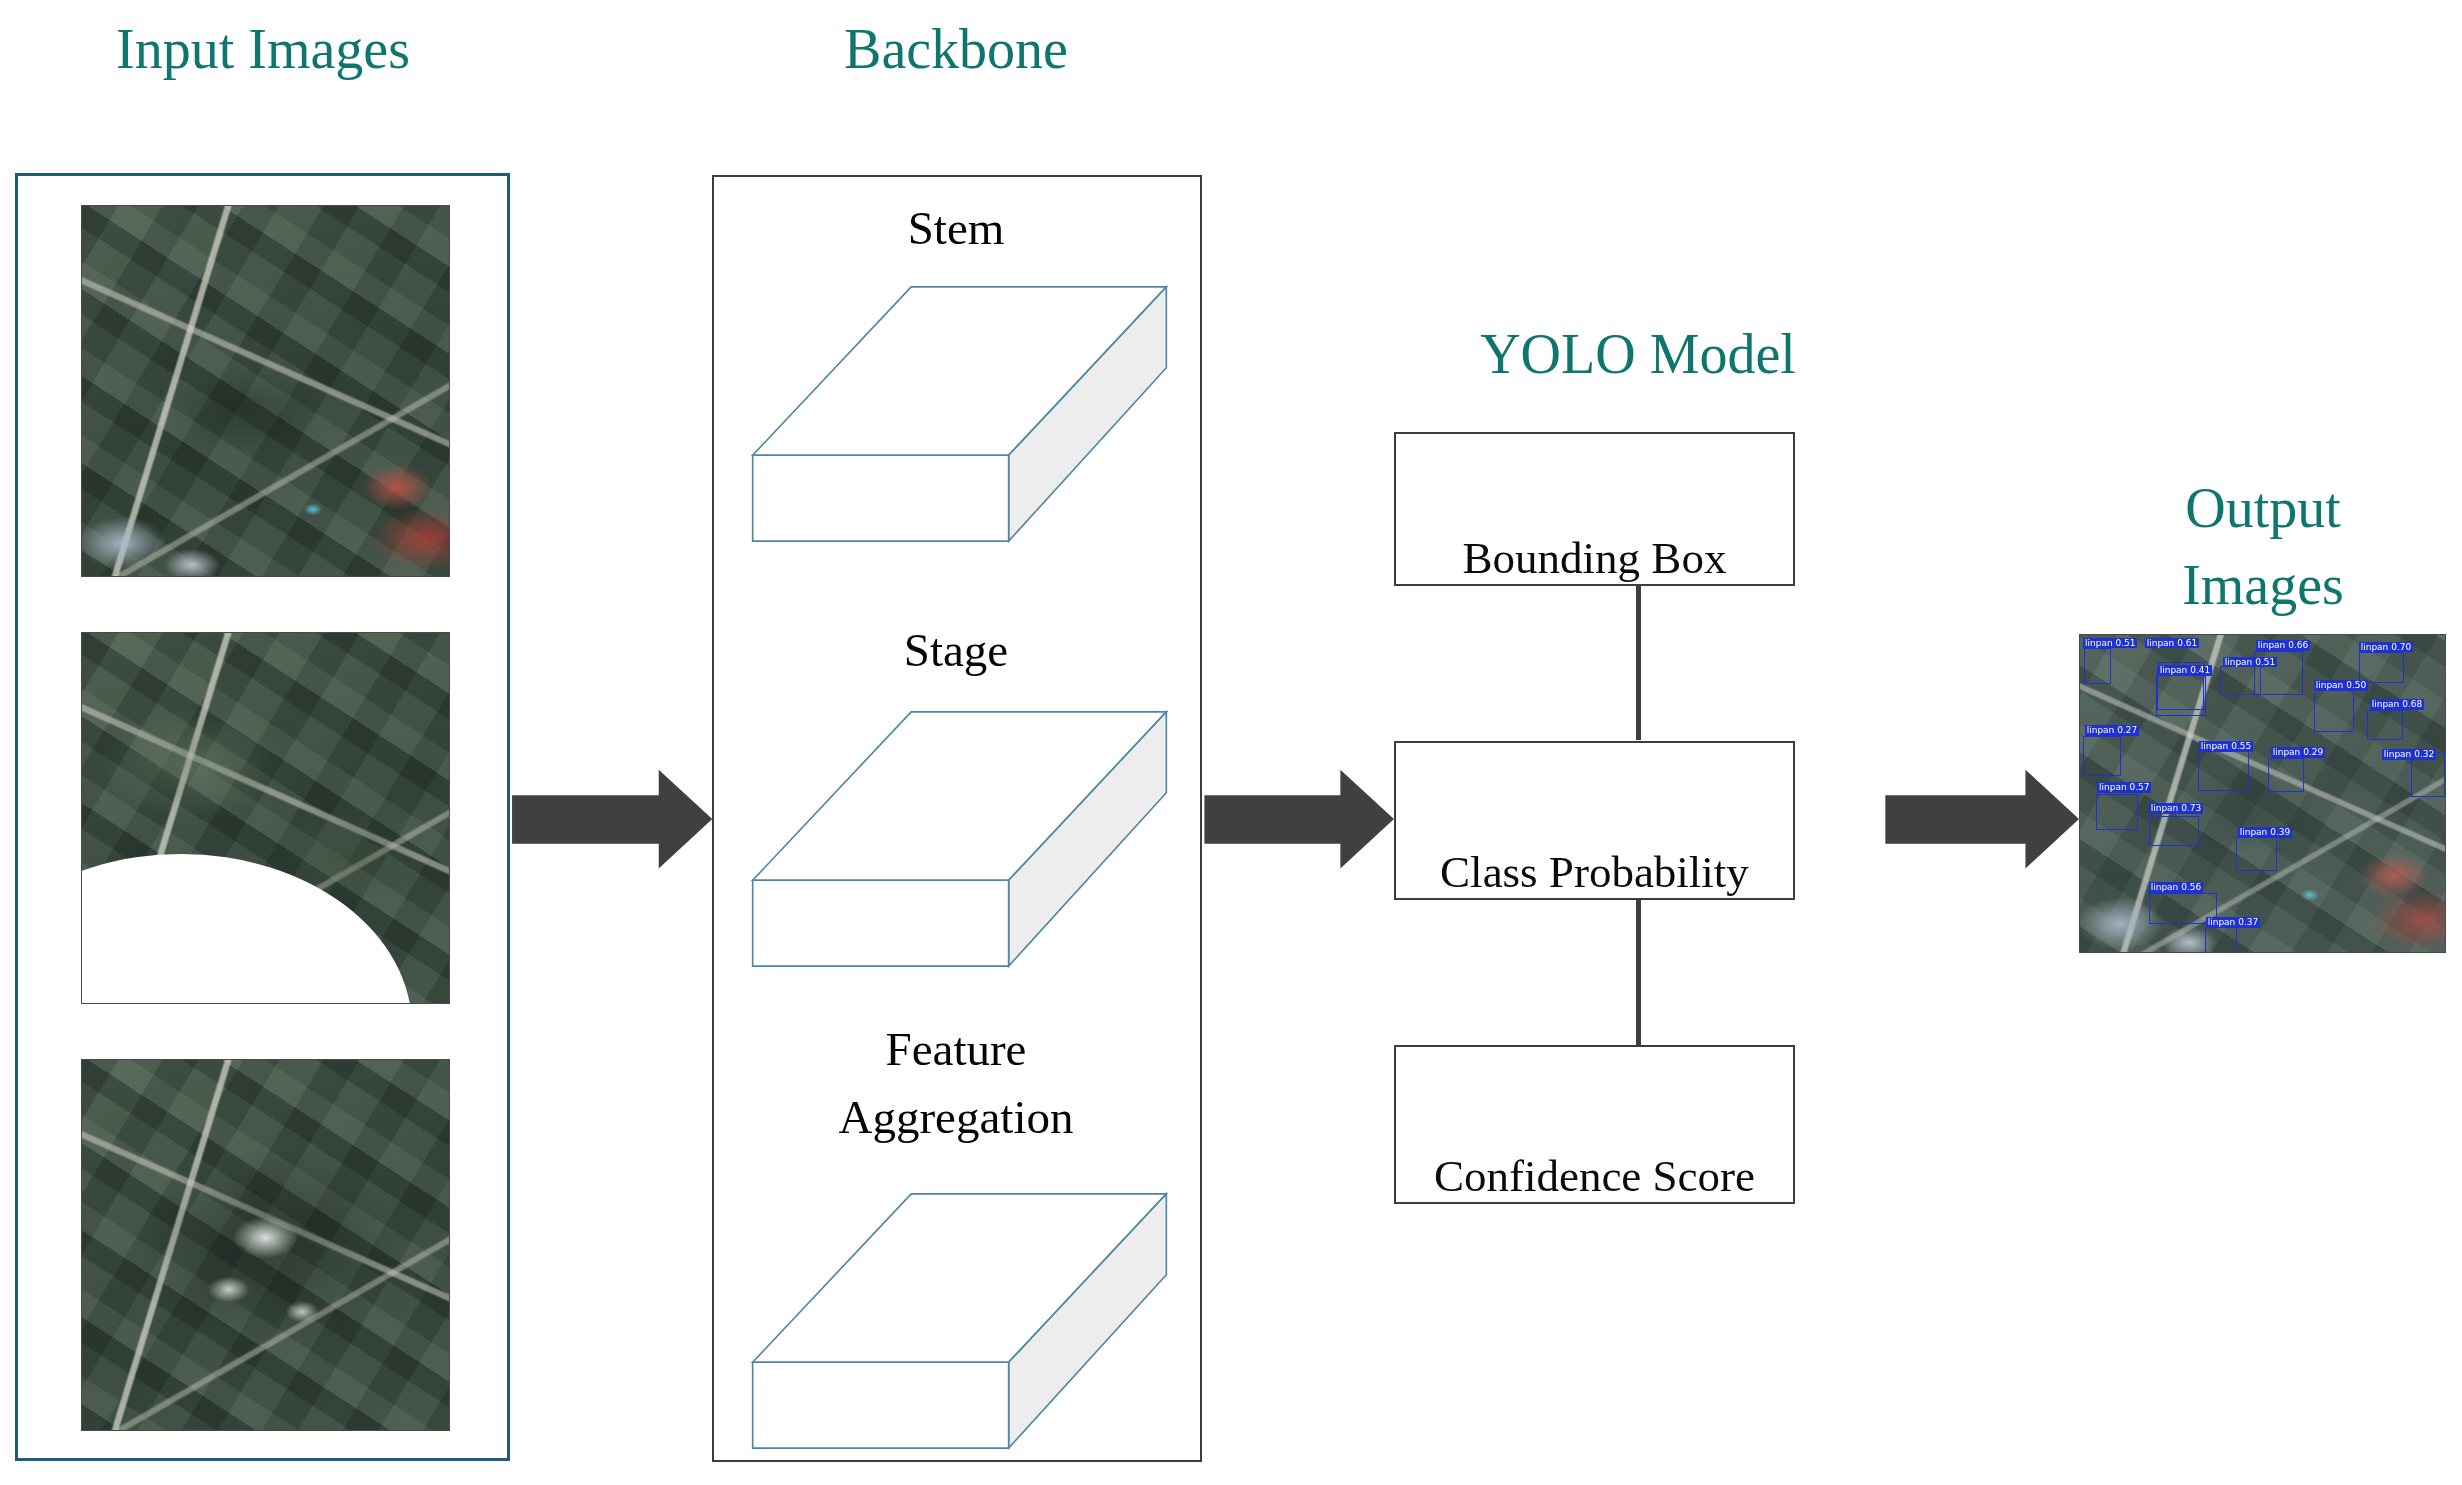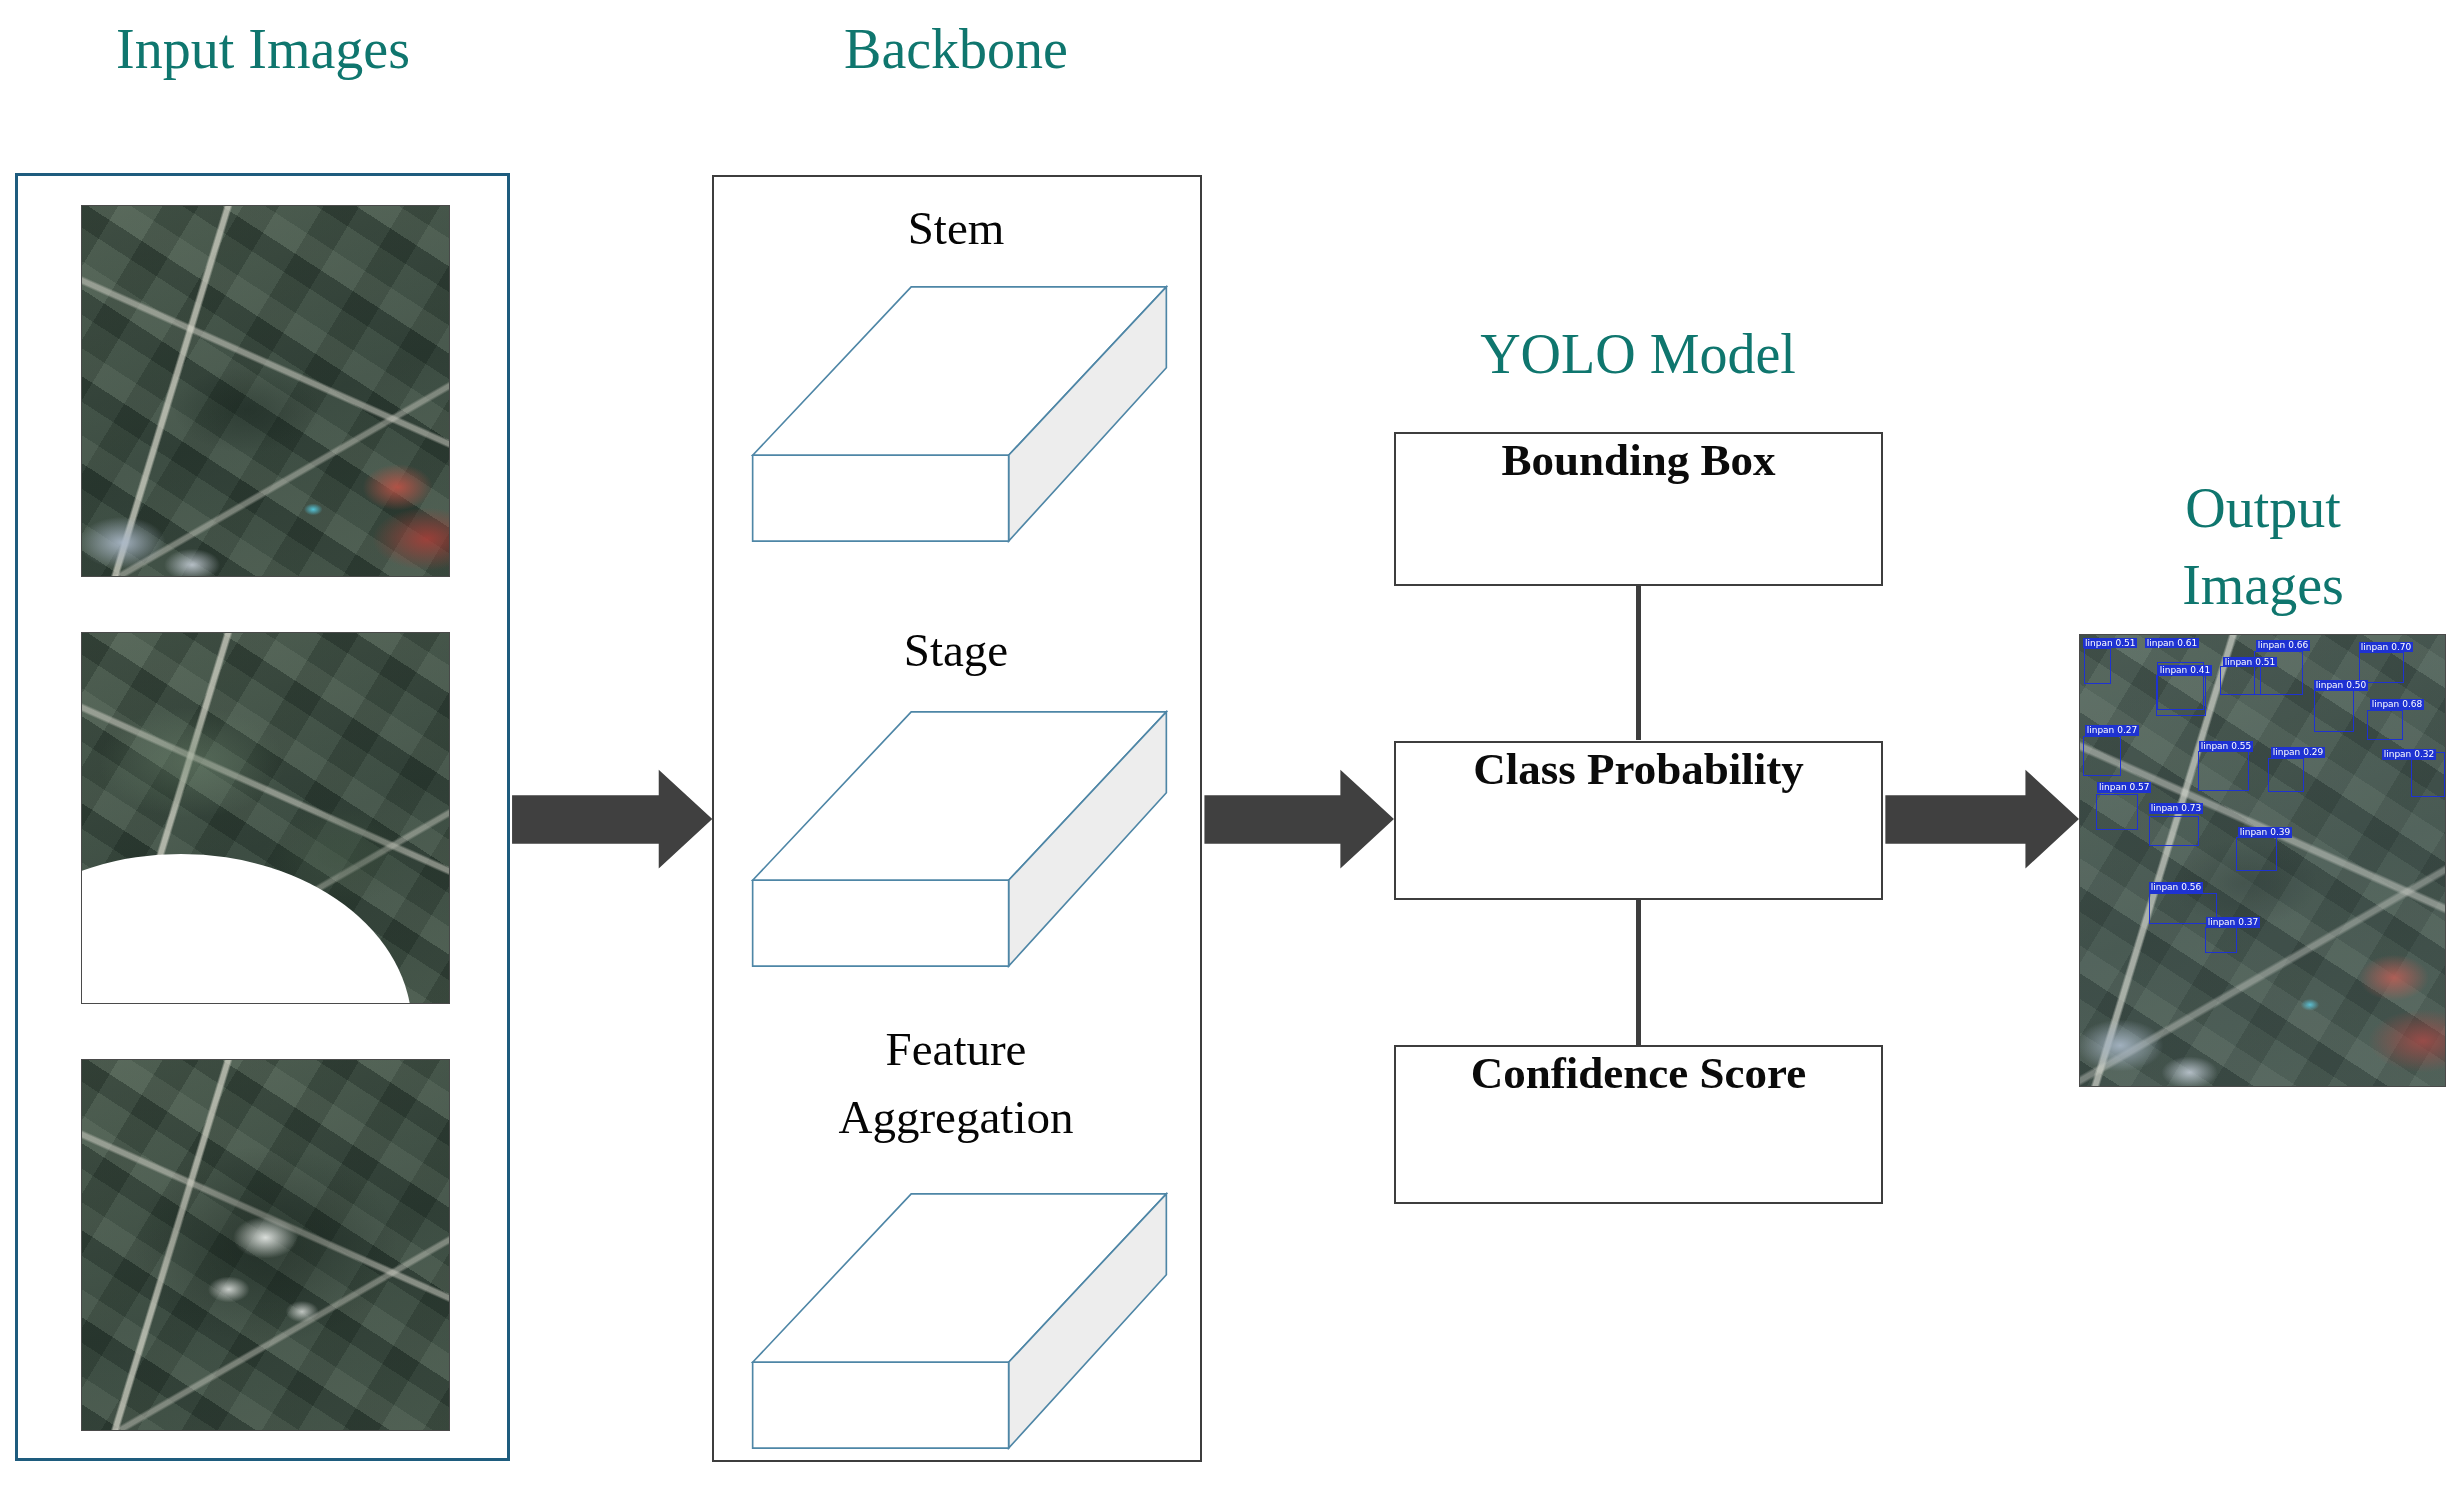--- a/index.html
+++ b/index.html
@@ -49,30 +49,30 @@
       radial-gradient(165px 124px at 50% 50%, rgba(18,28,22,.4), transparent 80%);}
   .white-cut{position:absolute;left:-132px;top:221px;width:462px;height:347px;
              background:#ffffff;border-radius:50%;}
 
   
   .backbone-box{position:absolute;left:712px;top:175px;width:490px;height:1287px;
                 border:2.5px solid var(--diagram-border);box-sizing:border-box;background:#fff;}
   .slab{position:absolute;left:751px;width:417px;height:258px;}
 
   
-  .yolo-rect{position:absolute;left:1394px;width:489px;border:2.5px solid var(--diagram-border);
-             box-sizing:border-box;background:#fff;display:flex;align-items:flex-start;justify-content:center;
-             font-size:45px;font-weight:bold;}
+  .yolo-rect{position:absolute;left:1394px;width:401px;border:2.5px solid var(--diagram-border);
+             box-sizing:border-box;background:#fff;display:flex;align-items:flex-end;justify-content:center;
+             font-size:45px;}
   .connector{position:absolute;left:1636px;width:5px;background:var(--diagram-border);}
 
   
   .arrow{position:absolute;fill:var(--arrow);}
 
   
-  .output-img{position:absolute;left:2079px;top:634px;width:367px;height:453px;
+  .output-img{position:absolute;left:2079px;top:634px;width:367px;height:319px;
               border:1.7px solid #4a4a4a;box-sizing:border-box;overflow:hidden;background:#4e5e56;}
   .out-tint{position:absolute;inset:0;background:rgba(150,170,185,.14);}
   .det-box{position:absolute;border:1.7px solid var(--detection-blue);box-sizing:border-box;}
   .det-label{position:absolute;background:var(--detection-blue);color:#fff;
              font-family:"DejaVu Sans","Liberation Sans",sans-serif;font-size:9px;line-height:10.7px;
              height:10.7px;padding:0 1.7px;white-space:nowrap;}
 </style>
 </head>
 <body>
 

